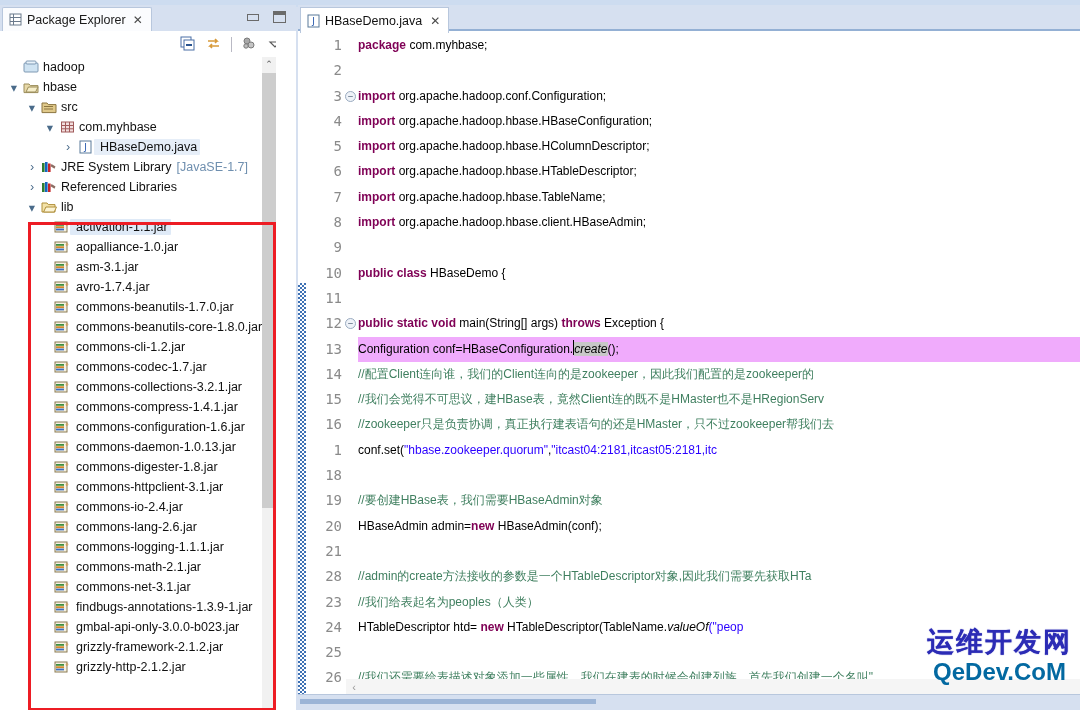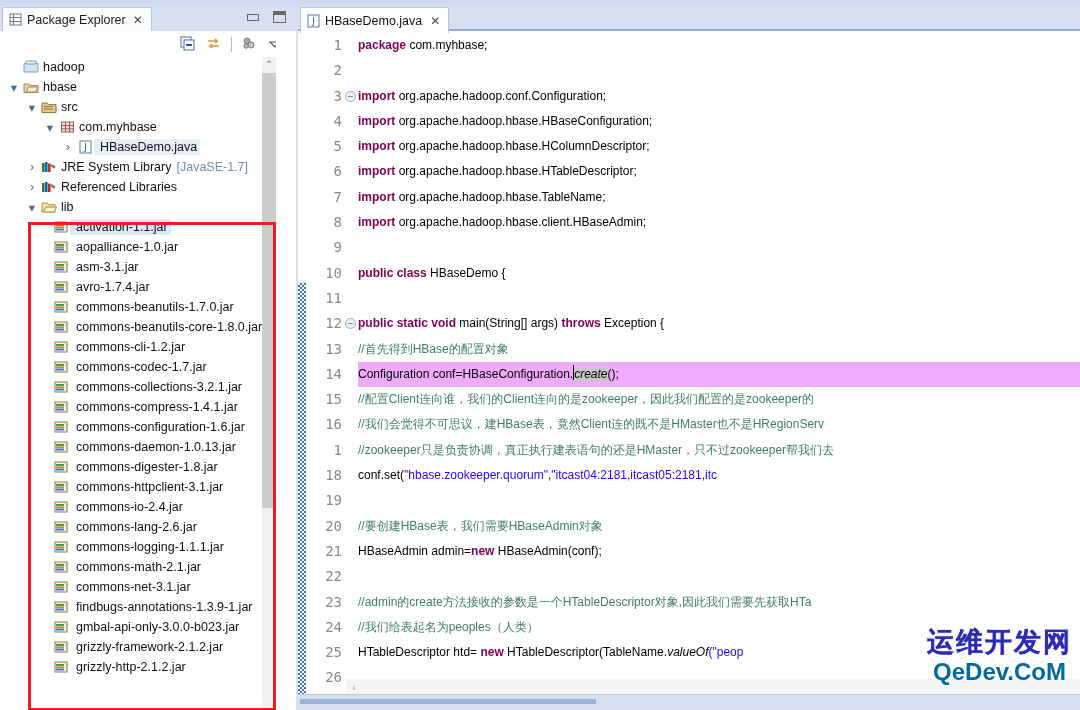--- a/index.html
+++ b/index.html
@@ -683,41 +683,40 @@
           <div class="gline">12<span class="fold">−</span></div>
           <div class="gline">13</div>
           <div class="gline">14</div>
           <div class="gline">15</div>
           <div class="gline">16</div>
           <div class="gline">1</div>
           <div class="gline">18</div>
           <div class="gline">19</div>
           <div class="gline">20</div>
           <div class="gline">21</div>
-          <div class="gline">22</div>
+          <div class="gline">28</div>
           <div class="gline">23</div>
           <div class="gline">24</div>
           <div class="gline">25</div>
           <div class="gline">26</div>
           <div class="gline">27</div>
         </div>
       <div class="code" id="code-area">
           <div class="cline"><span class="kw">package </span><span>com.myhbase;</span></div>
           <div class="cline">&nbsp;</div>
           <div class="cline"><span class="kw">import </span><span>org.apache.hadoop.conf.Configuration;</span></div>
           <div class="cline"><span class="kw">import </span><span>org.apache.hadoop.hbase.HBaseConfiguration;</span></div>
           <div class="cline"><span class="kw">import </span><span>org.apache.hadoop.hbase.HColumnDescriptor;</span></div>
           <div class="cline"><span class="kw">import </span><span>org.apache.hadoop.hbase.HTableDescriptor;</span></div>
           <div class="cline"><span class="kw">import </span><span>org.apache.hadoop.hbase.TableName;</span></div>
           <div class="cline"><span class="kw">import </span><span>org.apache.hadoop.hbase.client.HBaseAdmin;</span></div>
           <div class="cline">&nbsp;</div>
           <div class="cline"><span class="kw">public class </span><span>HBaseDemo {</span></div>
           <div class="cline">&nbsp;</div>
           <div class="cline"><span>    </span><span class="kw">public static void </span><span>main(String[] args) </span><span class="kw">throws </span><span>Exception {</span></div>
-          <div class="cline"><span class="cmt">        //首先得到HBase的配置对象</span></div>
           <div class="cline hl"><span>        Configuration conf=HBaseConfiguration.</span><span class="caret"></span><span class="sel-tok">create</span><span>();</span></div>
           <div class="cline"><span class="cmt">        //配置Client连向谁，我们的Client连向的是zookeeper，因此我们配置的是zookeeper的</span></div>
           <div class="cline"><span class="cmt">        //我们会觉得不可思议，建HBase表，竟然Client连的既不是HMaster也不是HRegionServ</span></div>
           <div class="cline"><span class="cmt">        //zookeeper只是负责协调，真正执行建表语句的还是HMaster，只不过zookeeper帮我们去</span></div>
           <div class="cline"><span>        conf.set(</span><span class="str">"hbase.zookeeper.quorum"</span><span>,</span><span class="str">"itcast04:2181,itcast05:2181,itc</span></div>
           <div class="cline">&nbsp;</div>
           <div class="cline"><span class="cmt">        //要创建HBase表，我们需要HBaseAdmin对象</span></div>
           <div class="cline"><span>        HBaseAdmin admin=</span><span class="kw">new </span><span>HBaseAdmin(conf);</span></div>
           <div class="cline">&nbsp;</div>
           <div class="cline"><span class="cmt">        //admin的create方法接收的参数是一个HTableDescriptor对象,因此我们需要先获取HTa</span></div>

